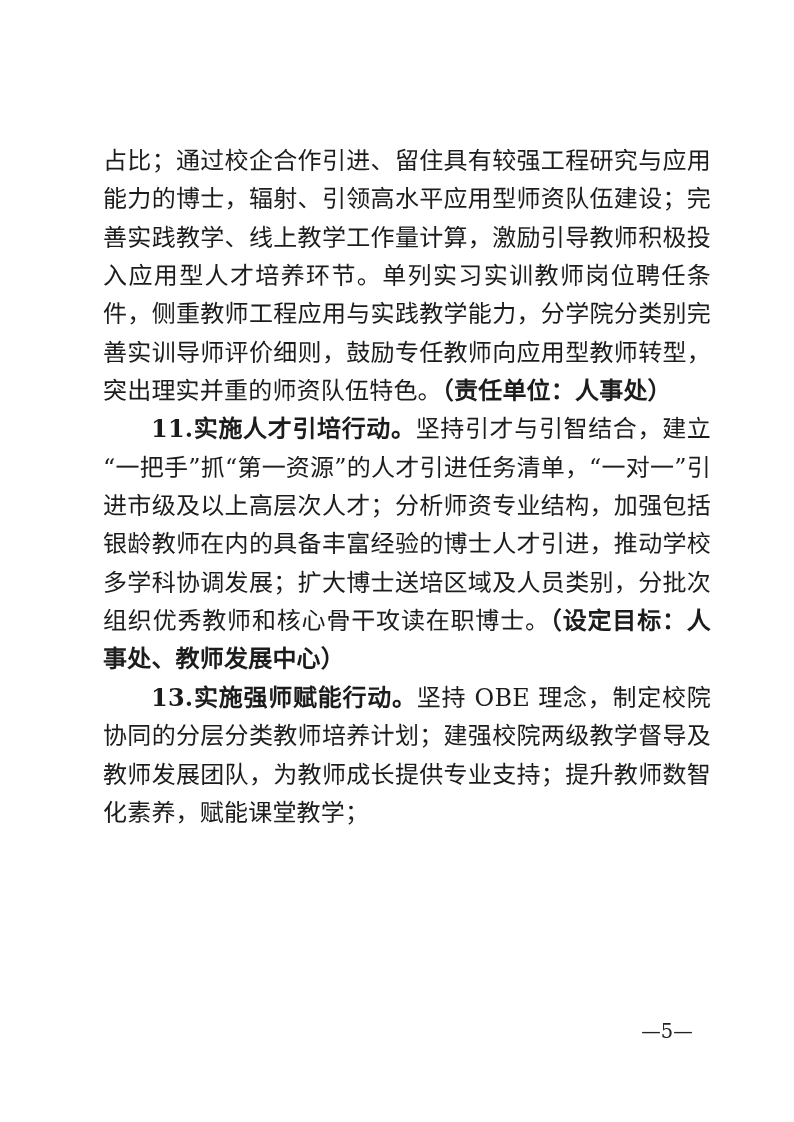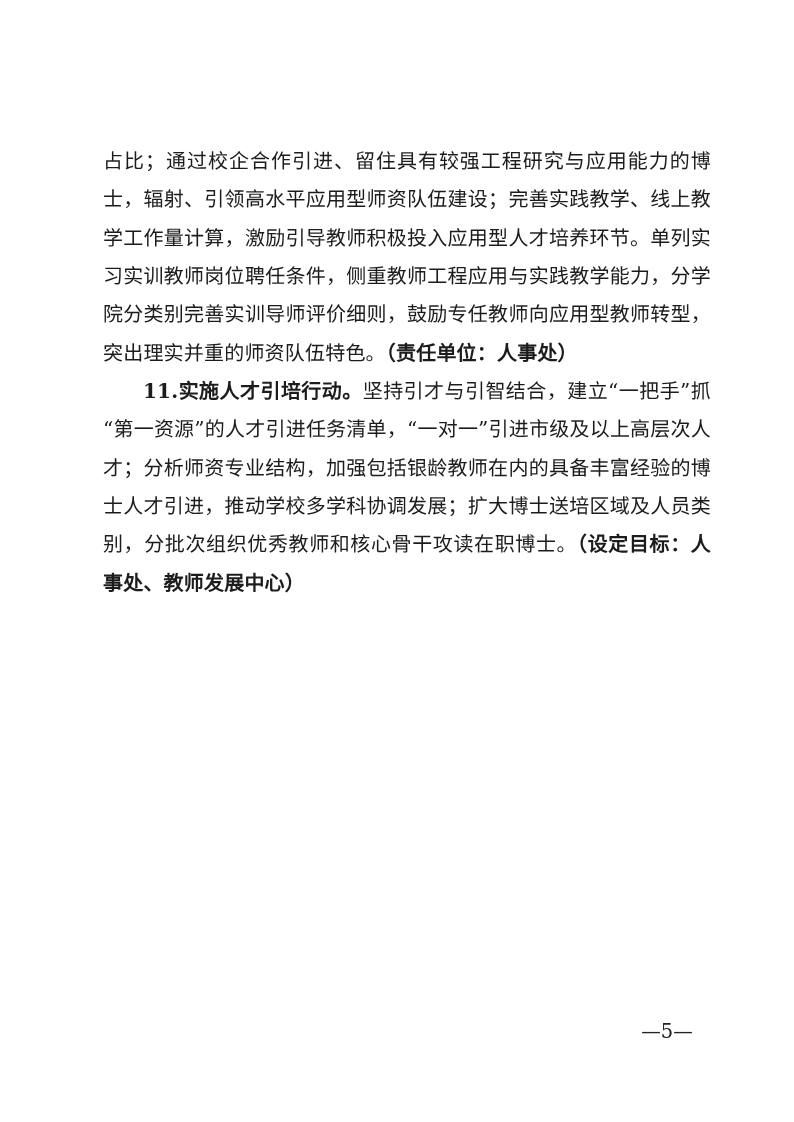--- a/index.html
+++ b/index.html
@@ -14,21 +14,21 @@
     background: #ffffff;
     overflow: hidden;
     font-family: "DejaVu Serif", "Liberation Serif", serif;
     color: #1c1c1c;
   }
   .doc-body {
     position: absolute;
     left: 103px;
     top: 142px;
     width: 608px;
-    font-size: 20px;
+    font-size: 24px;
     line-height: 38.35px;
     text-align: justify;
     text-justify: inter-ideograph;
     letter-spacing: 0.2px;
   }
   .para {
     margin: 0;
     padding: 0;
   }
   .para.indent {
@@ -55,15 +55,16 @@
     font-family: "DejaVu Serif", "Liberation Serif", serif;
   }
 </style>
 </head>
 <body>
 
 <div class="page">
   <main class="doc-body">
       <p class="para"><span class="seg-body">占比；通过校企合作引进、留住具有较强工程研究与应用能力的博士，辐射、引领高水平应用型师资队伍建设；完善实践教学、线上教学工作量计算，激励引导教师积极投入应用型人才培养环节。单列实习实训教师岗位聘任条件，侧重教师工程应用与实践教学能力，分学院分类别完善实训导师评价细则，鼓励专任教师向应用型教师转型，突出理实并重的师资队伍特色。</span><span class="seg-unit">（责任单位：人事处）</span></p>
       <p class="para indent"><span class="seg-heading">11.实施人才引培行动。</span><span class="seg-body">坚持引才与引智结合，建立“一把手”抓“第一资源”的人才引进任务清单，“一对一”引进市级及以上高层次人才；分析师资专业结构，加强包括银龄教师在内的具备丰富经验的博士人才引进，推动学校多学科协调发展；扩大博士送培区域及人员类别，分批次组织优秀教师和核心骨干攻读在职博士。</span><span class="seg-unit">（设定目标：人事处、教师发展中心）</span></p>
+      <p class="para indent"><span class="seg-heading">13.实施强师赋能行动。</span><span class="seg-body">坚持 OBE 理念，制定校院协同的分层分类教师培养计划；建强校院两级教学督导及教师发展团队，为教师成长提供专业支持；提升教师数智化素养，赋能课堂教学；</span></p>
     </main>
   <div class="page-footer">—5—</div>
 </div>
 
 </body></html>

